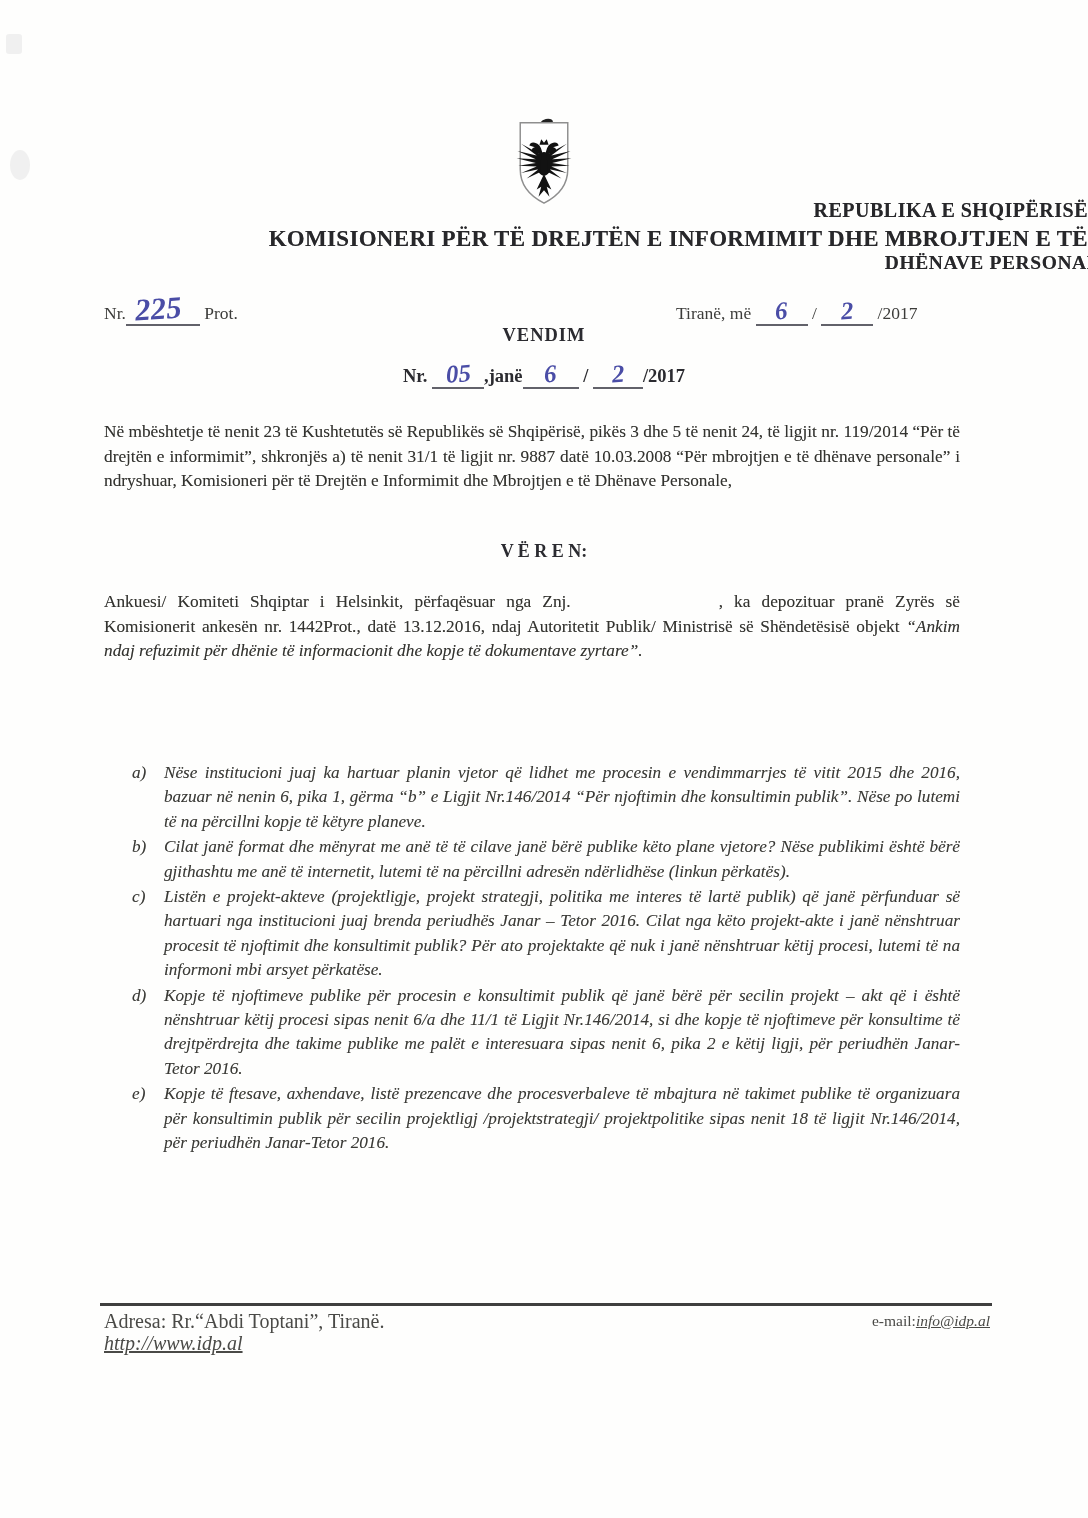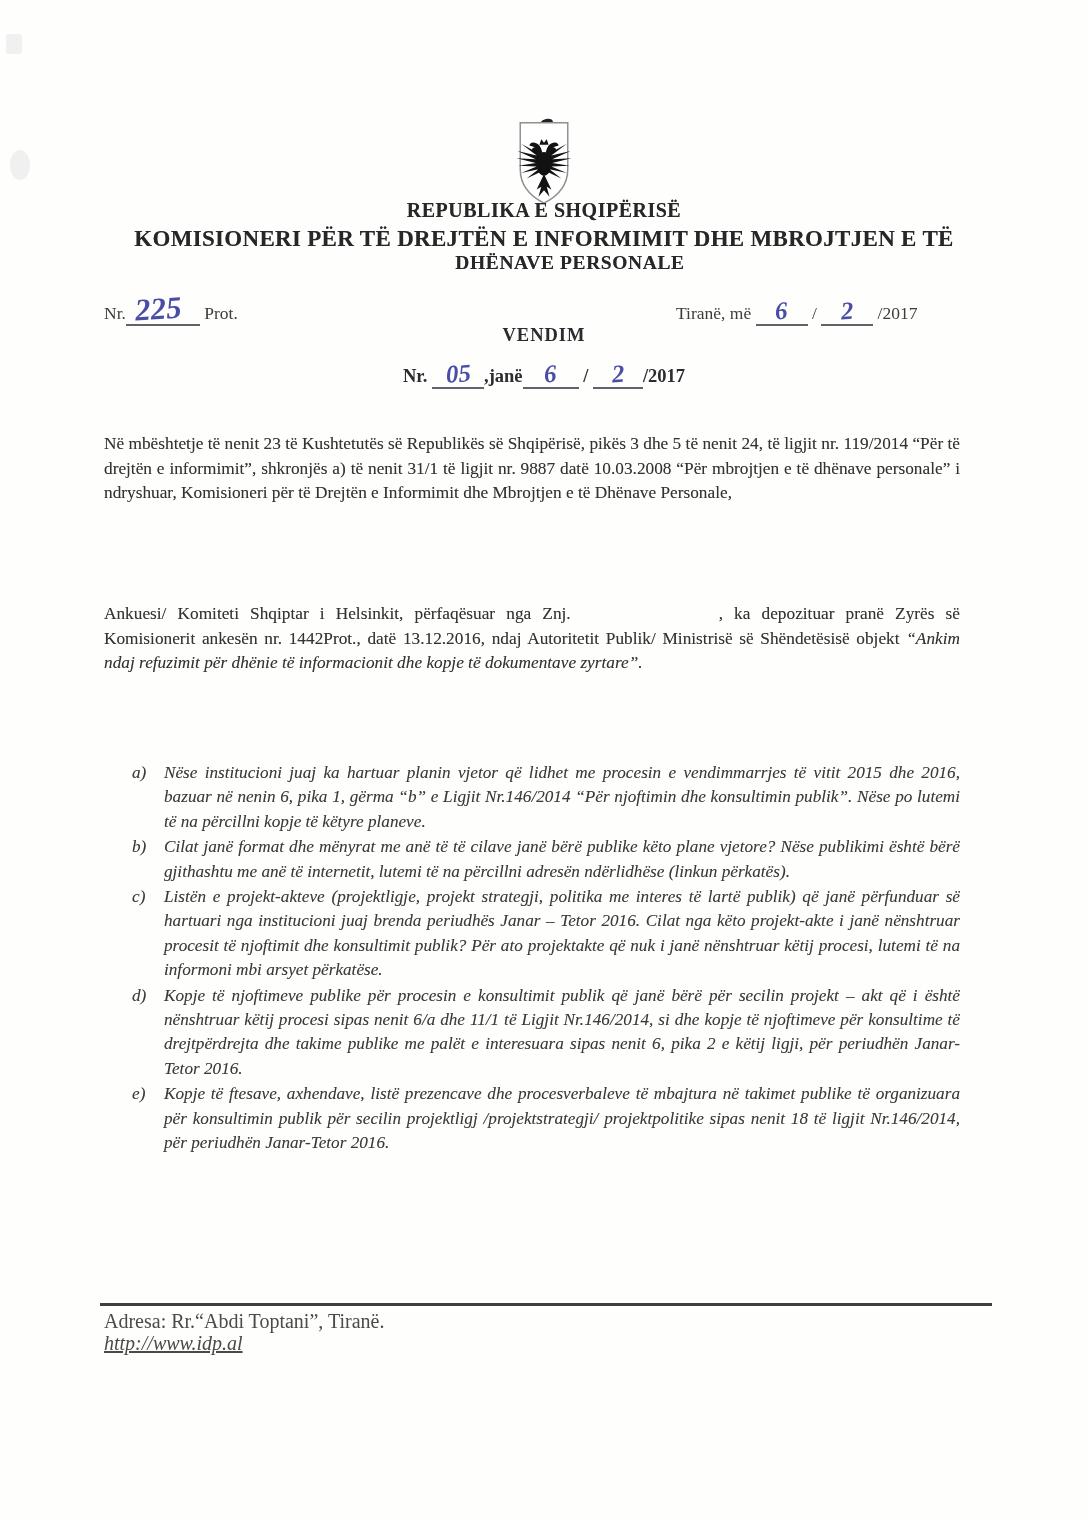--- a/index.html
+++ b/index.html
@@ -6,41 +6,41 @@
   .page{
     position:relative;
     width:1088px;height:1518px;
     background:#fefefd;
     font-family:"Liberation Serif", serif;
     color:#2e2e2c;
     overflow:hidden;
   }
   .scan-artifact{position:absolute;background:#e9e9e9;border-radius:3px;opacity:.7;}
   .emblem{position:absolute;top:112px;left:50%;transform:translateX(-50%);width:64px;height:100px;}
-  .hdr{position:absolute;left:0;width:100%;text-align:center;font-weight:bold;color:#27272a;}
+  .hdr{position:absolute;left:0;width:100%;text-align:right;font-weight:bold;color:#27272a;}
   .hdr-republic{top:199px;font-size:20px;letter-spacing:.5px;text-shadow:0 0 .5px rgba(0,0,0,.4);}
   .hdr-org1{top:226px;font-size:23px;letter-spacing:.3px;text-shadow:0 0 .5px rgba(0,0,0,.4);}
   .hdr-org2{top:252px;font-size:19.5px;letter-spacing:.6px;text-shadow:0 0 .5px rgba(0,0,0,.4);padding-left:26px;}
   .proto-row{position:absolute;top:303px;left:104px;font-size:17.5px;color:#3c3c3a;}
   .blank{display:inline-block;border-bottom:2px solid #62626a;text-align:center;vertical-align:baseline;}
   .ink{
     font-style:italic;font-weight:bold;
     color:#4a4da6;
     display:inline-block;
     transform:rotate(-4deg);
   }
   .ink-big{font-size:31px;line-height:10px;}
   .ink-md{font-size:25px;line-height:10px;}
   .dateline{position:absolute;top:303px;left:676px;font-size:17.5px;color:#3c3c3a;}
   .vendim{position:absolute;top:325px;width:100%;text-align:center;font-weight:bold;font-size:18.5px;letter-spacing:1px;color:#2b2b30;}
   .decision-no{position:absolute;top:366px;width:100%;text-align:center;font-weight:bold;font-size:18.5px;color:#2b2b30;}
   .para{
     position:absolute;left:104px;width:856px;
     font-size:17.3px;line-height:24.6px;text-align:justify;
-    color:#33332f;text-shadow:0 0 .4px rgba(40,40,40,.35);margin-top:12px;
+    color:#33332f;text-shadow:0 0 .4px rgba(40,40,40,.35);
   }
   .p-intro{top:420px;}
   .veren{position:absolute;top:541px;width:100%;text-align:center;font-weight:bold;font-size:18px;color:#2b2b30;}
   .p-complaint{top:590px;}
   .p-request{top:687px;}
   .quote-italic{font-style:italic;}
   .redacted-gap{display:inline-block;width:148px;}
   .req-list{position:absolute;top:761px;left:132px;width:828px;}
   .req-item{
     display:flex;
@@ -109,20 +109,21 @@
 
   <div class="decision-no">
     <span>Nr.</span>
     <span class="blank" style="width:52px;"><span class="ink ink-md">05</span></span><span>,janë</span><span class="blank" style="width:56px;"><span class="ink ink-md">6</span></span>
     <span>/</span>
     <span class="blank" style="width:50px;"><span class="ink ink-md">2</span></span><span>/2017</span>
   </div>
 
   <div class="para p-intro">Në mbështetje të nenit 23 të Kushtetutës së Republikës së Shqipërisë,  pikës 3 dhe 5 të nenit 24, të ligjit nr. 119/2014 “Për të drejtën e informimit”, shkronjës a) të nenit 31/1 të ligjit nr. 9887 datë 10.03.2008 “Për mbrojtjen e të dhënave personale” i ndryshuar, Komisioneri për të Drejtën e Informimit dhe Mbrojtjen e të Dhënave Personale,</div>
 
+  <div class="veren">V Ë R E N:</div>
 
   <div class="para p-complaint">
     <span>Ankuesi/ Komiteti Shqiptar i Helsinkit, përfaqësuar nga Znj.</span><span class="redacted-gap"></span><span>, ka depozituar pranë Zyrës së Komisionerit ankesën nr. 1442Prot., datë 13.12.2016, ndaj Autoritetit Publik/ Ministrisë së Shëndetësisë objekt </span><span class="quote-italic">“Ankim ndaj refuzimit për dhënie të informacionit dhe kopje të dokumentave zyrtare”.</span>
   </div>
 
 
   <div class="req-list">
     <div class="req-item">
       <span class="req-label">a)</span>
       <span class="req-text">Nëse institucioni juaj ka hartuar planin vjetor që lidhet me procesin e vendimmarrjes të vitit 2015 dhe 2016, bazuar në nenin 6, pika 1, gërma “b” e Ligjit Nr.146/2014 “Për njoftimin dhe konsultimin publik”. Nëse po lutemi të na përcillni kopje të këtyre planeve.</span>
@@ -144,15 +145,16 @@
       <span class="req-text">Kopje të ftesave, axhendave, listë prezencave dhe procesverbaleve të mbajtura në takimet publike të organizuara për konsultimin publik për secilin  projektligj /projektstrategji/ projektpolitike sipas nenit 18 të ligjit Nr.146/2014, për periudhën Janar-Tetor 2016.</span>
     </div>
   </div>
 
   <div class="foot-rule"></div>
   <div class="foot-left">
     <div>Adresa: Rr.“Abdi Toptani”, Tiranë.</div>
     <div><span class="foot-link">http://www.idp.al</span></div>
   </div>
   <div class="foot-right">
+    <div><span>e-mail:</span><span class="foot-link">info@idp.al</span></div>
   </div>
 
 </div>
 
 </body></html>

